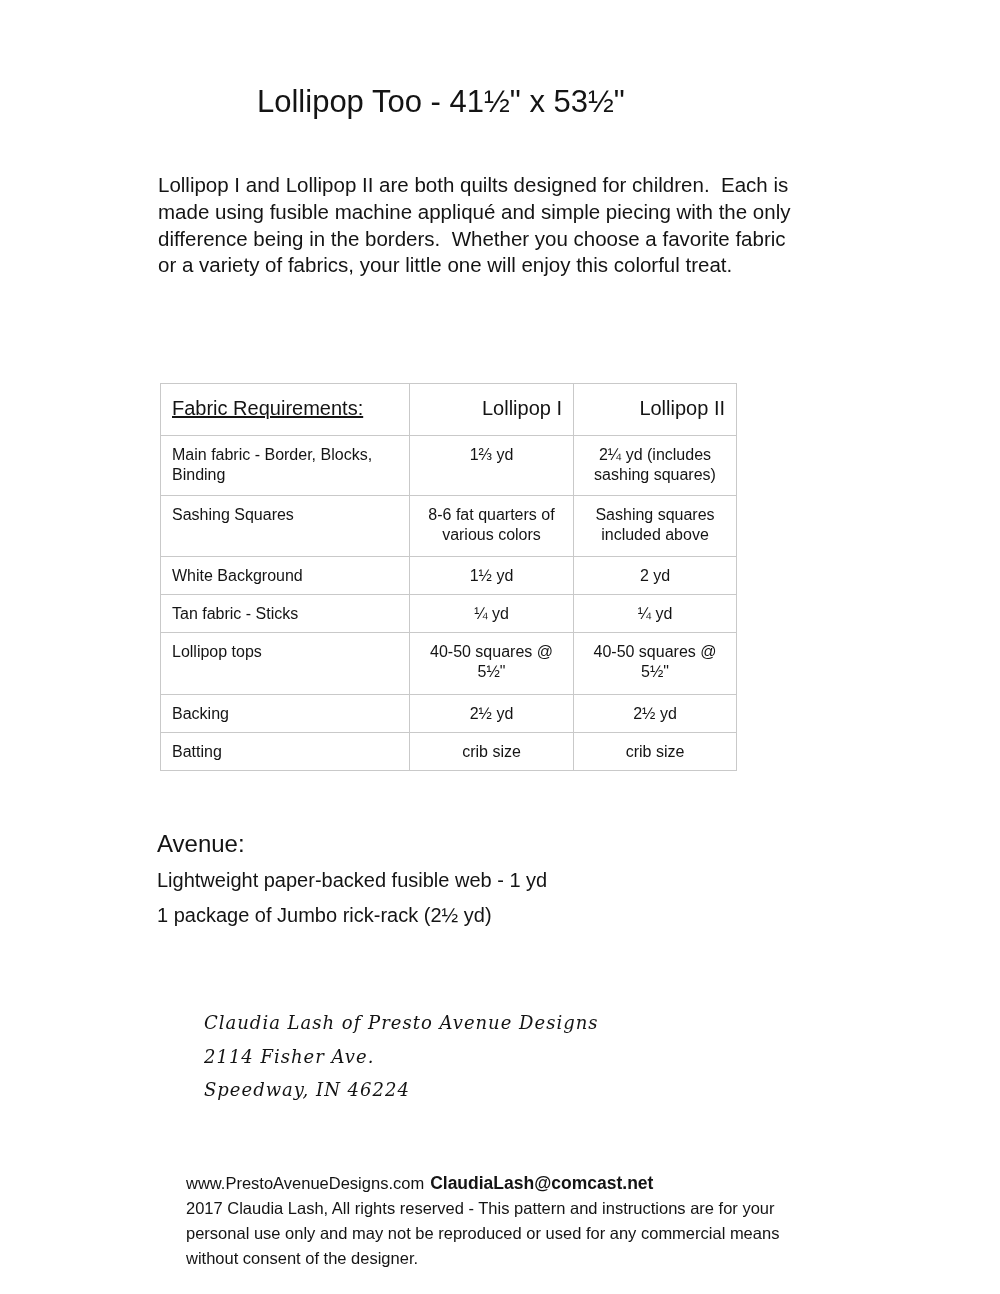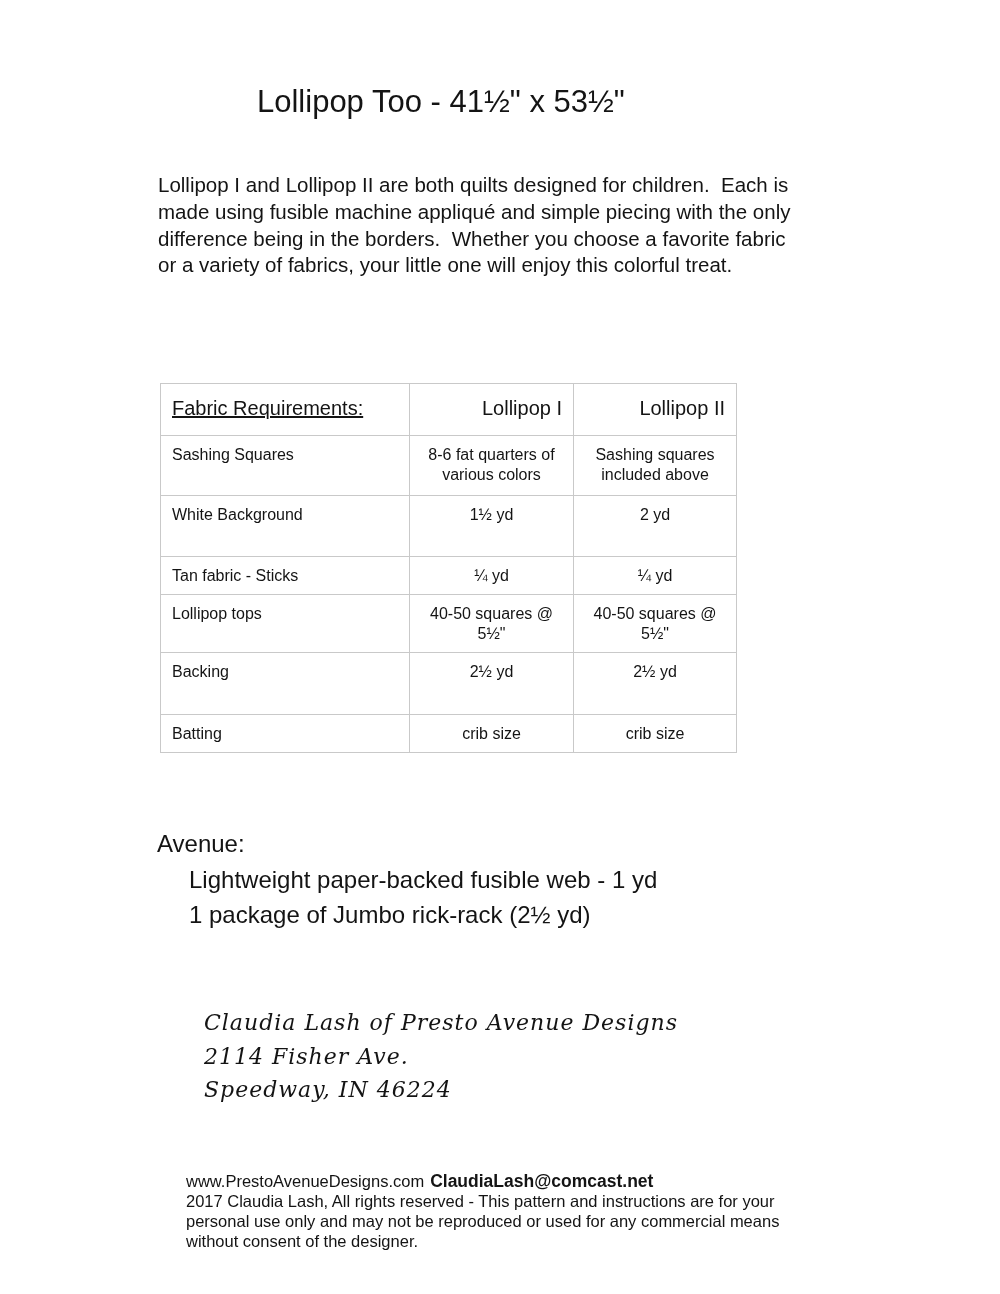--- a/index.html
+++ b/index.html
@@ -82,43 +82,42 @@
     left: 157px;
     top: 830px;
   }
   .notions h2 {
     margin: 0;
     font-size: 24px;
     line-height: 28px;
     font-weight: normal;
   }
   .notion-item {
-    font-size: 24px;
+    font-size: 20px;
     line-height: 26px;
     margin-top: 9px;
     white-space: nowrap;
-    margin-left: 32px;
   }
   .contact {
     position: absolute;
     left: 204px;
     top: 1006px;
     font-family: "DejaVu Serif", serif;
     font-style: italic;
-    font-size: 22px;
+    font-size: 18px;
     line-height: 33.5px;
     letter-spacing: 1px;
     white-space: nowrap;
   }
   .footer {
     position: absolute;
     left: 186px;
     top: 1171px;
     font-size: 16.5px;
-    line-height: 20px;
+    line-height: 25px;
   }
   .footer .site { margin-right: 6px; }
   .footer .email { font-weight: bold; font-size: 17.5px; }
   .copyright { white-space: pre-wrap; }
 </style>
 </head>
 <body>
 
 <div class="page">
 
@@ -136,20 +135,25 @@
         <col class="c3">
     </colgroup>
     <thead>
       <tr>
         <th class="left">Fabric Requirements:</th>
         <th class="center">Lollipop I</th>
         <th class="center">Lollipop II</th>
       </tr>
     </thead>
     <tbody>
+      <tr>
+        <td>Main fabric - Border, Blocks, Binding</td>
+        <td class="center">1⅔ yd</td>
+        <td class="center">2¼ yd (includes sashing squares)</td>
+      </tr>
       <tr>
         <td>Sashing Squares</td>
         <td class="center">8-6 fat quarters of various colors</td>
         <td class="center">Sashing squares included above</td>
       </tr>
       <tr>
         <td>White Background</td>
         <td class="center">1½ yd</td>
         <td class="center">2 yd</td>
       </tr>

